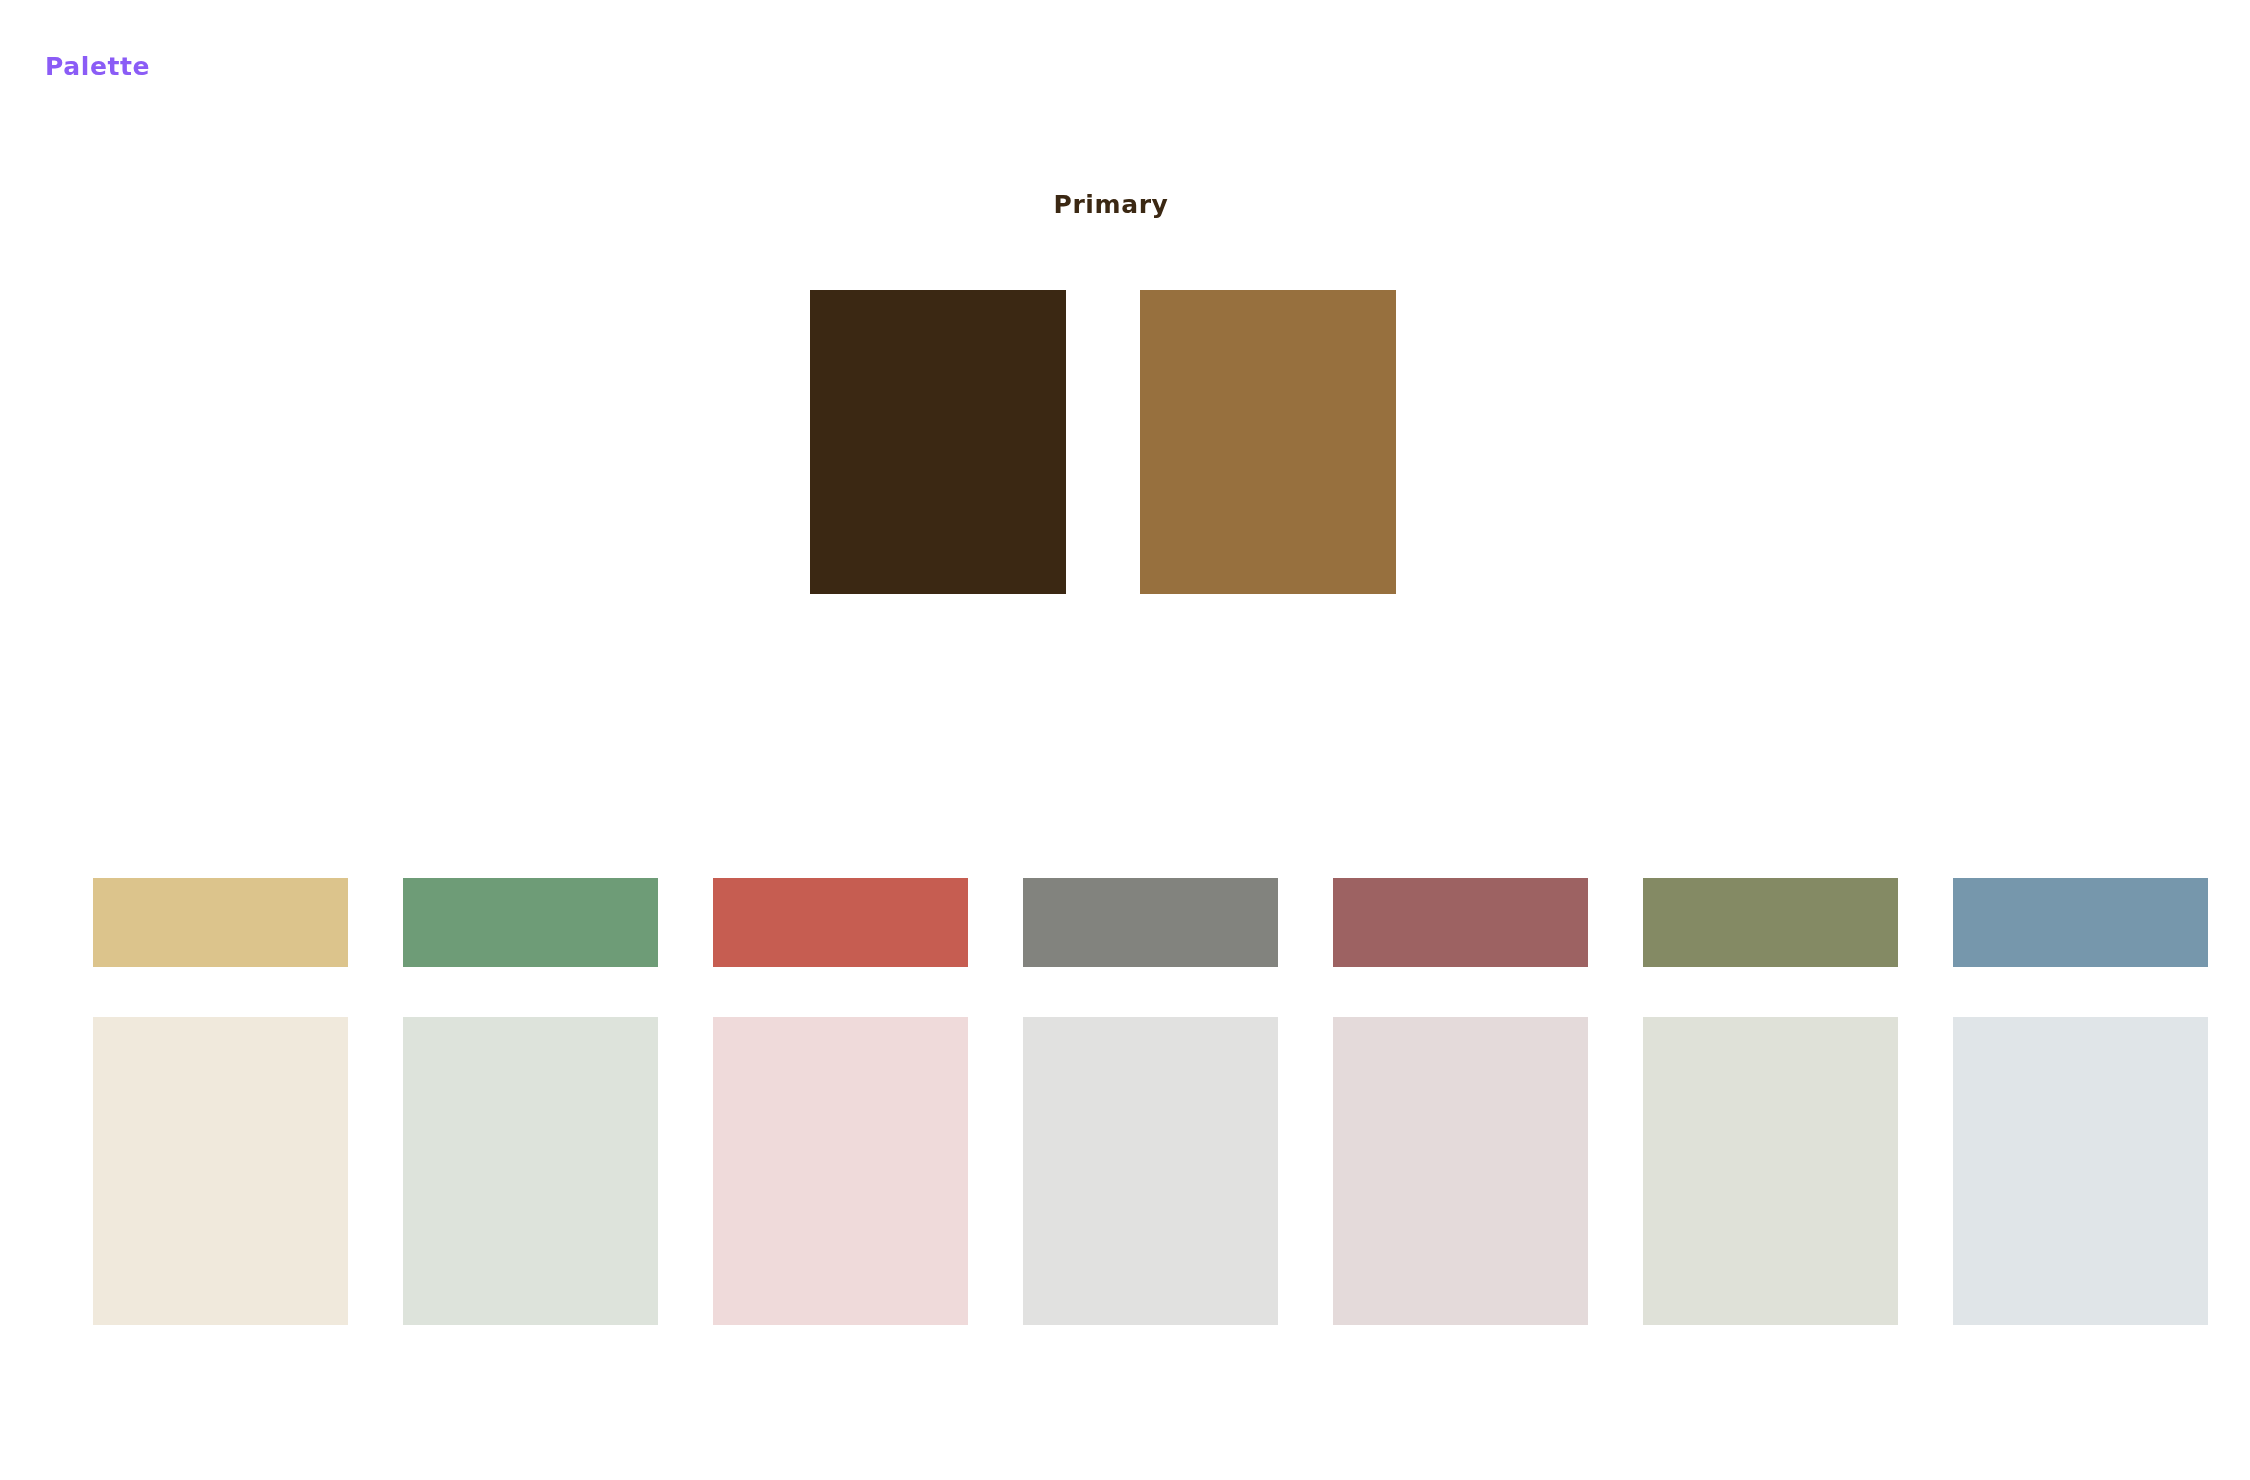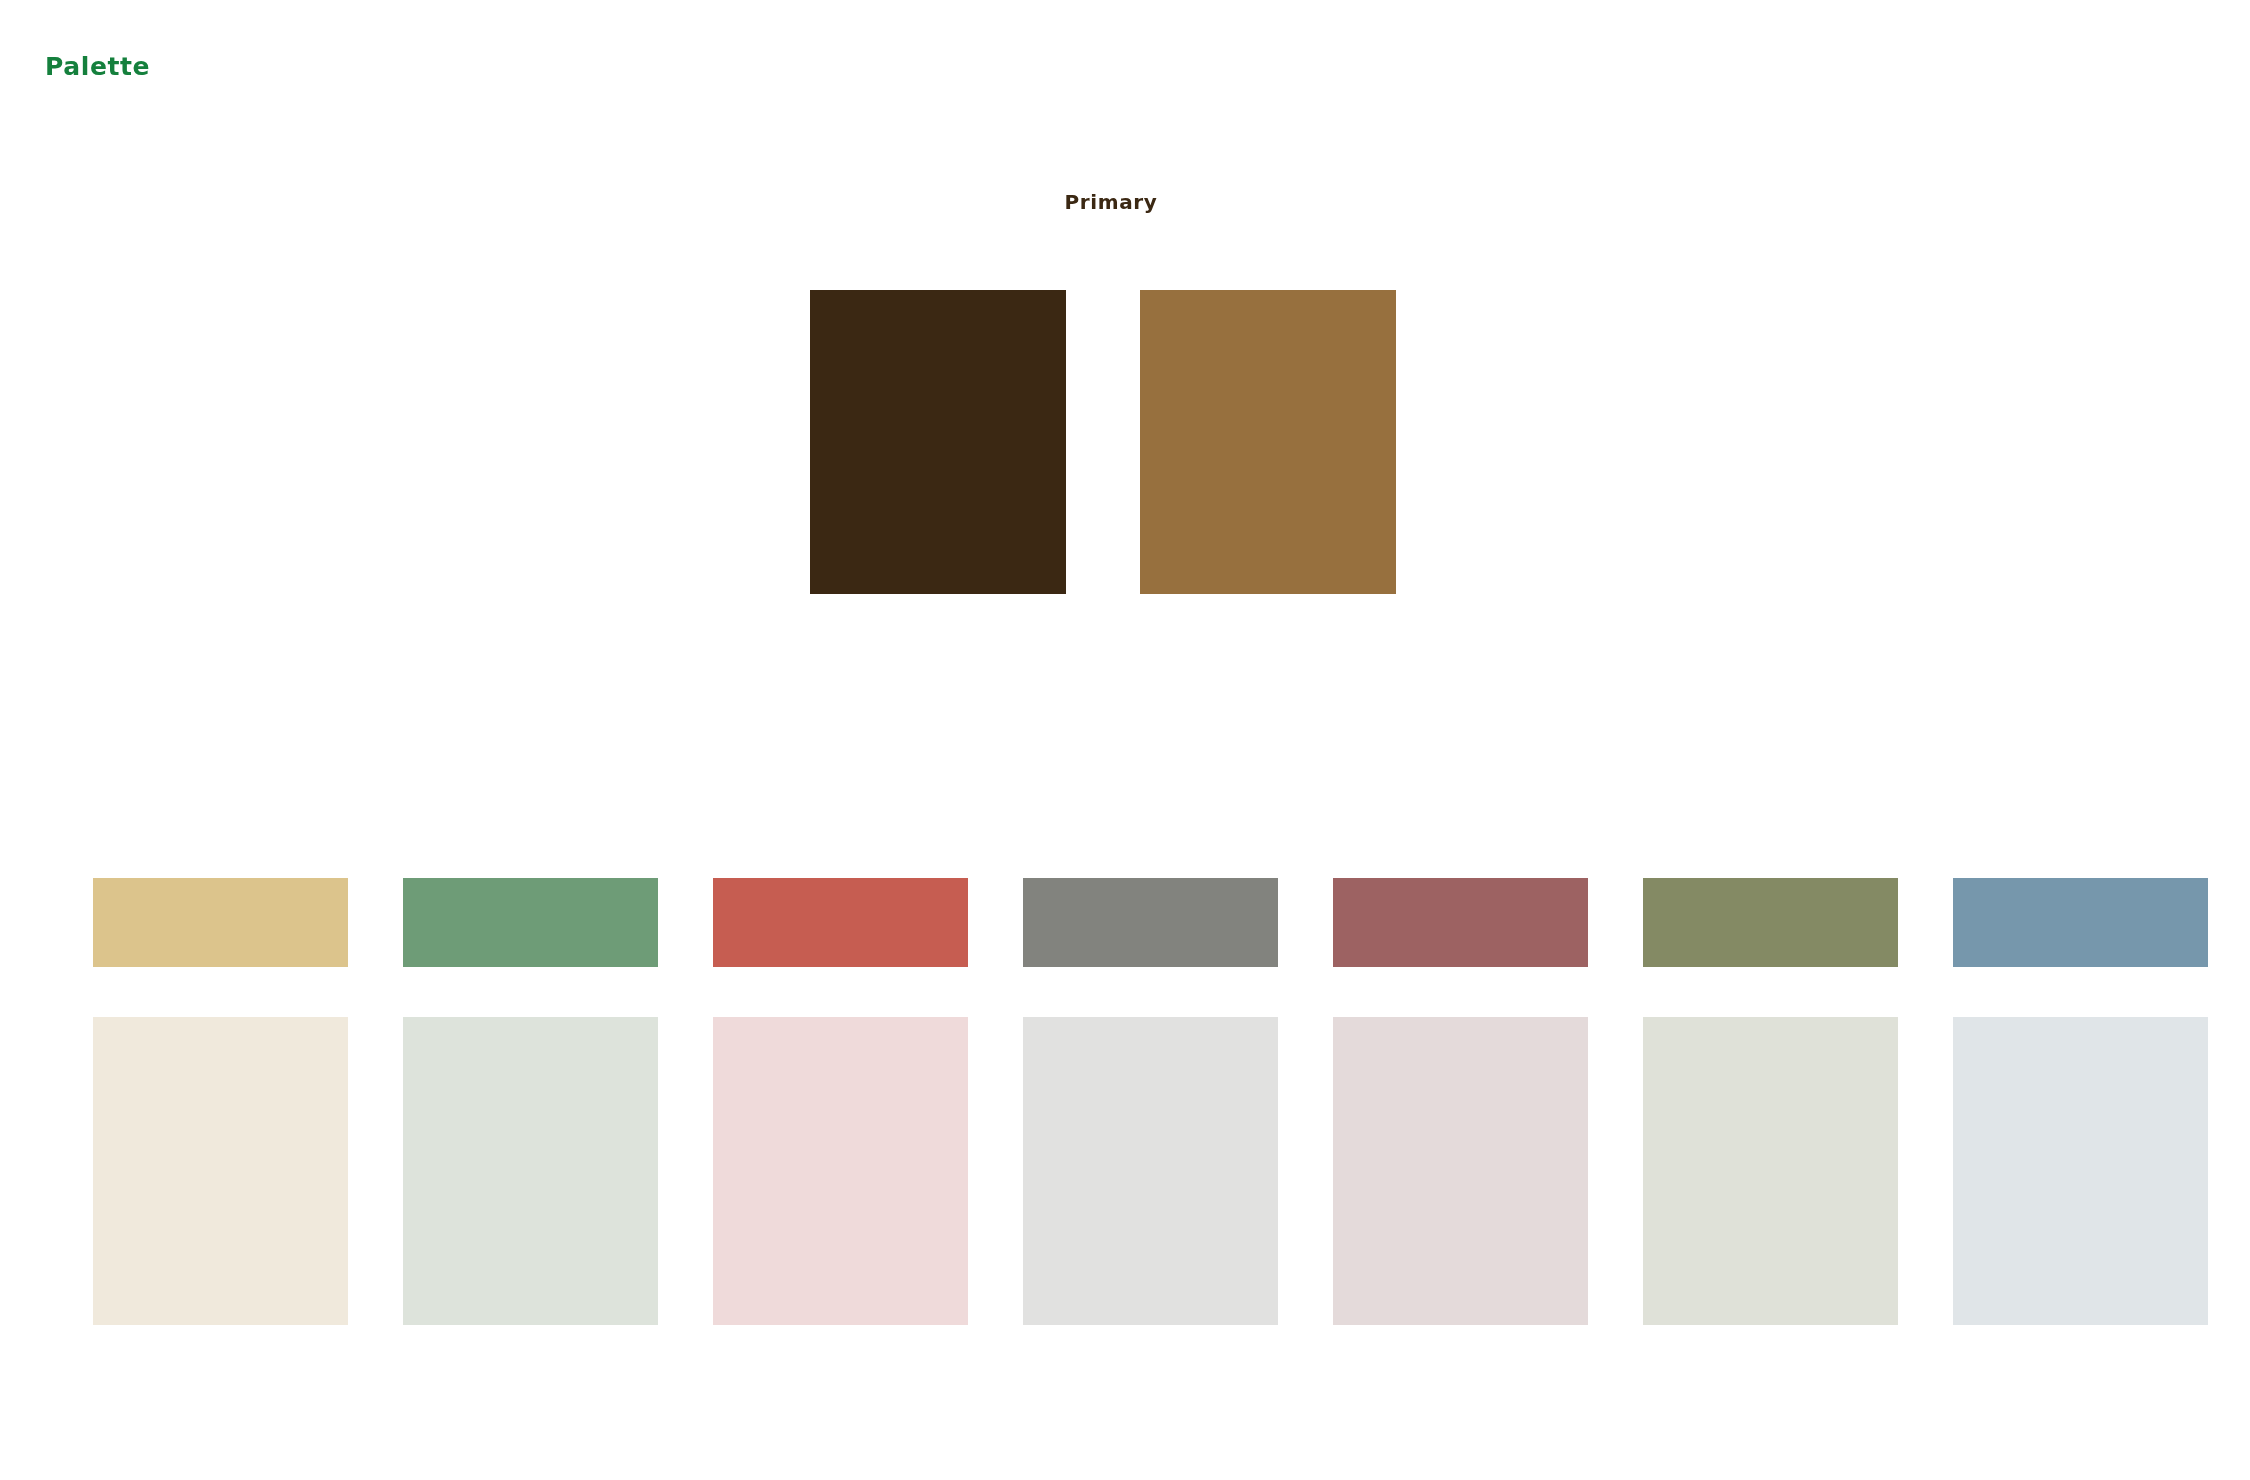--- a/index.html
+++ b/index.html
@@ -24,32 +24,32 @@
   }
 
   
   .page-title {
     position: absolute;
     left: 45px;
     top: 52px;
     font-size: 25px;
     font-weight: bold;
     letter-spacing: 0.6px;
-    color: #15803d;
+    color: #8b5cf6;
     line-height: 1.2;
     white-space: nowrap;
   }
 
   
   .group-heading {
     position: absolute;
     width: 2250px;
     left: 0;
     text-align: center;
-    font-size: 20px;
+    font-size: 25px;
     font-weight: bold;
     letter-spacing: 0.6px;
     color: #3B2813;
     line-height: 1.2;
     white-space: nowrap;
   }
   .group-heading.primary-heading   { top: 190px; }
   .group-heading.secondary-heading { top: 773px; }
 
   

